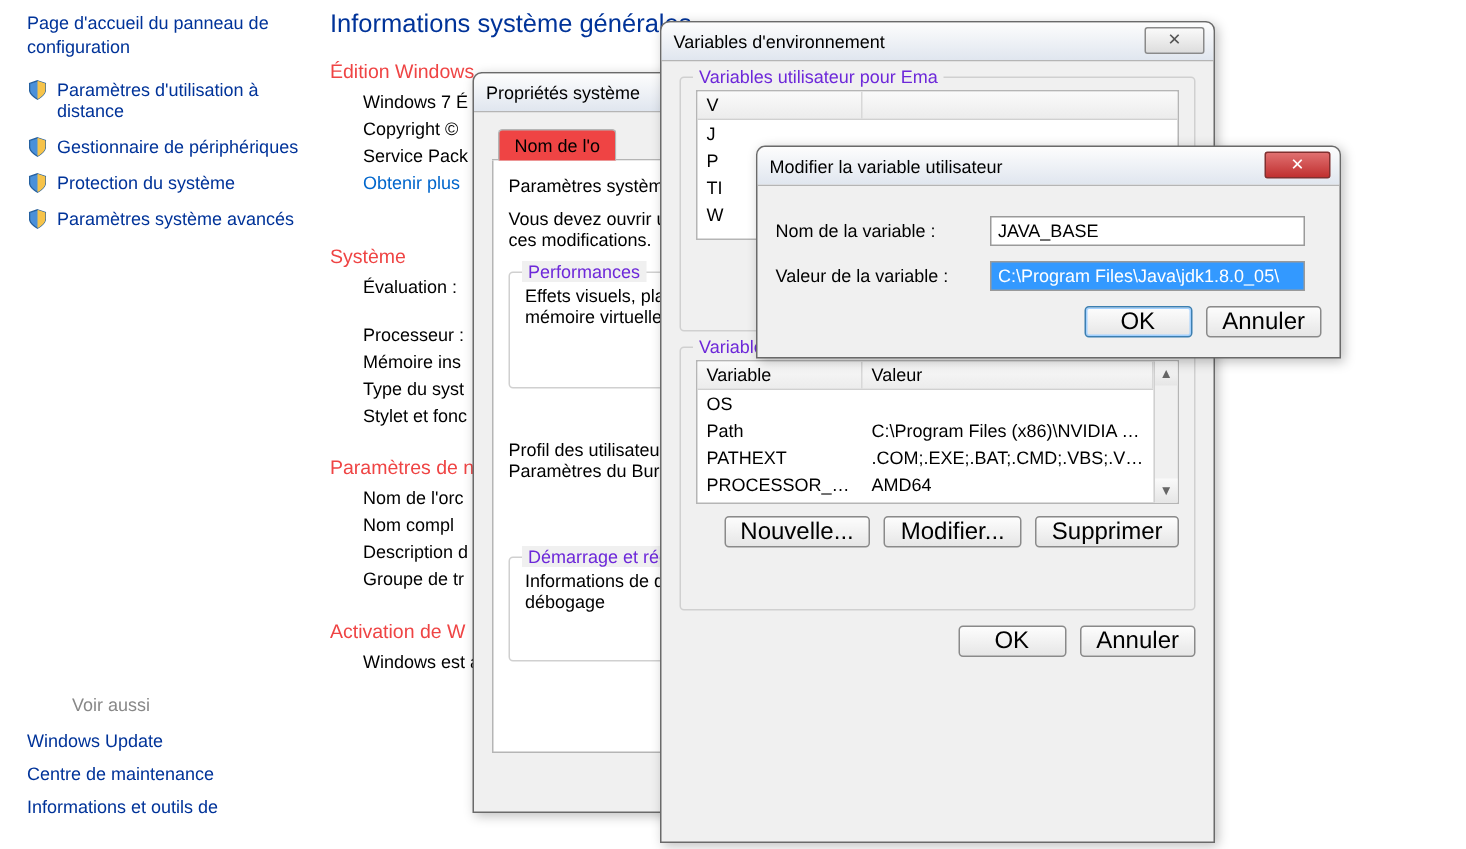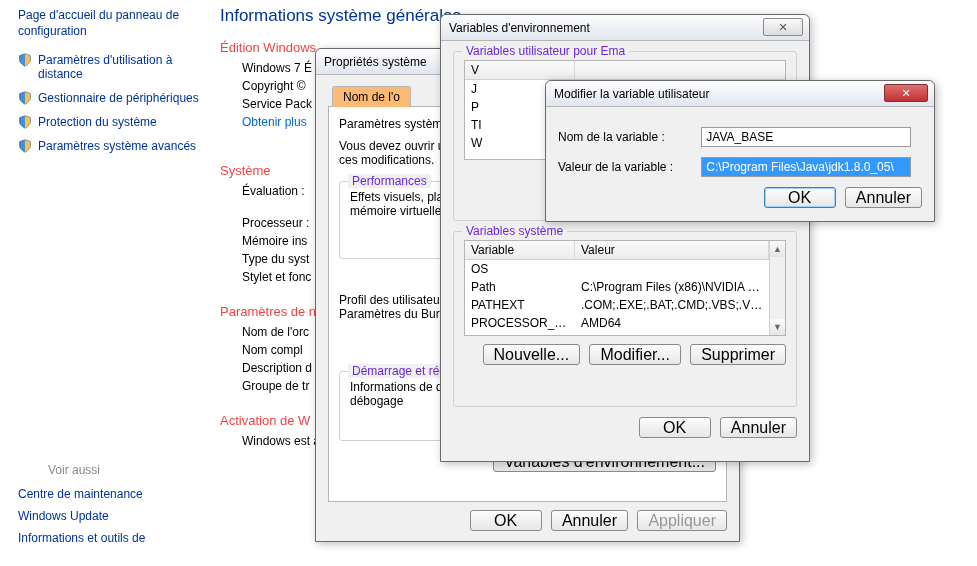--- a/index.html
+++ b/index.html
@@ -23,21 +23,21 @@
   
   .dialog { position: absolute; background: #f0f0f0; border: 1px solid #6a6a6a; border-radius: 6px 6px 0 0; box-shadow: 2px 2px 8px rgba(0,0,0,.25); }
   .dialog .titlebar { height: 26px; background: linear-gradient(#fdfdfd,#e0e6ef); border-bottom: 1px solid #b5b5b5; border-radius: 6px 6px 0 0; display: flex; align-items: center; padding: 0 8px; font-size: 12px; color: #000; position: relative; }
   .dialog .closebox { position: absolute; right: 6px; top: 3px; width: 40px; height: 18px; border: 1px solid #8a8a8a; border-radius: 2px; background: linear-gradient(#fafafa,#ddd); text-align: center; font-size: 11px; line-height: 16px; color: #555; cursor: pointer; }
   .dialog .closebox.red { background: linear-gradient(#e07070,#c03030); color: #fff; border-color: #803030; width: 44px; }
   .dialog .body { padding: 10px 12px; }
   .group { border: 1px solid #d0d0d0; border-radius: 3px; padding: 8px 10px 10px 10px; margin-bottom: 10px; position: relative; }
   .group > .legend { position: absolute; top: -8px; left: 8px; background: #f0f0f0; padding: 0 4px; font-size: 12px; color: #6d28d9; }
   .tabstrip { display: flex; border-bottom: 1px solid #b5b5b5; padding-left: 4px; }
   .tab { padding: 3px 10px; border: 1px solid #b5b5b5; border-bottom: none; background: #f8f8f8; margin-right: 2px; border-radius: 3px 3px 0 0; font-size: 12px; cursor: pointer; }
-  .tab.active { background: #fdba74; position: relative; top: 1px; }
+  .tab.active { background: #ef4444; position: relative; top: 1px; }
 
   .btn { display: inline-block; min-width: 72px; height: 21px; padding: 0 10px; border: 1px solid #8a8a8a; border-radius: 3px; background: linear-gradient(#fdfdfd,#e6e6e6); text-align: center; line-height: 19px; font-size: 16px; cursor: pointer; margin-left: 6px; }
   .btn.default { border-color: #3c7fb1; box-shadow: 0 0 0 1px #a3d1ff inset; }
   .btn.disabled { color: #999; cursor: default; }
   .btn-row { text-align: right; margin-top: 8px; }
 
   .listview { border: 1px solid #b5b5b5; background: #fff; height: 96px; display: flex; }
   .lv-content { flex: 1; overflow: hidden; }
   .lv-head { display: flex; background: linear-gradient(#fafafa,#ececec); border-bottom: 1px solid #d0d0d0; }
   .lv-head .col { padding: 2px 6px; border-right: 1px solid #d8d8d8; font-size: 12px; }
@@ -81,22 +81,22 @@
     <span>Protection du système</span>
   </div>
   <div class="item">
     <span class="shield"><svg viewBox="0 0 16 16">
           <path d="M8 1 L14 3 V8 C14 12 8 15 8 15 C8 15 2 12 2 8 V3 Z" fill="#4a90d9" stroke="#2560a0" stroke-width="1"></path>
           <path d="M8 1 L14 3 V8 C14 12 8 15 8 15 Z" fill="#f6c34a"></path>
         </svg></span>
     <span>Paramètres système avancés</span>
   </div>
   <div class="seealso-head">Voir aussi</div>
+  <div class="seealso">Windows Update</div>
   <div class="seealso">Centre de maintenance</div>
-  <div class="seealso">Windows Update</div>
   <div class="seealso">Informations et outils de</div>
 </div>
 
 <div class="main">
   <h1>Informations système générales</h1>
   <div class="sect">Édition Windows</div>
   <div class="row">Windows 7 É</div>
   <div class="row">Copyright ©</div>
   <div class="row">Service Pack</div>
   <div class="row link">Obtenir plus</div>
@@ -149,21 +149,21 @@
       </div>
     </div>
     <div class="btn-row">
       <span class="btn">OK</span>
       <span class="btn">Annuler</span>
       <span class="btn disabled">Appliquer</span>
     </div>
   </div>
 </div>
 
-<div class="dialog" style="left:440px; top:14px; width:370px; height:448px;">
+<div class="dialog" style="left:440px; top:14px; width:370px; height:548px;">
   <div class="titlebar">
     <span>Variables d'environnement</span>
     <span class="closebox">✕</span>
   </div>
   <div class="body">
     <div class="group" style="height:170px;">
       <div class="legend">Variables utilisateur pour Ema</div>
       <div class="listview" style="height:100px;">
         <div class="lv-content">
           <div class="lv-head">
@@ -219,21 +219,21 @@
         <span class="btn">Supprimer</span>
       </div>
     </div>
     <div class="btn-row">
       <span class="btn">OK</span>
       <span class="btn">Annuler</span>
     </div>
   </div>
 </div>
 
-<div class="dialog" style="left:504px; top:80px; width:390px; height:142px;margin-left:41px;">
+<div class="dialog" style="left:504px; top:97px; width:390px; height:142px;">
   <div class="titlebar">
     <span>Modifier la variable utilisateur</span>
     <span class="closebox red">✕</span>
   </div>
   <div class="body">
     <div style="margin:10px 0;">
       <span class="label">Nom de la variable :</span>
       <input class="textfield" style="width: 210px;" value="JAVA_BASE">
     </div>
     <div style="margin:10px 0;">

